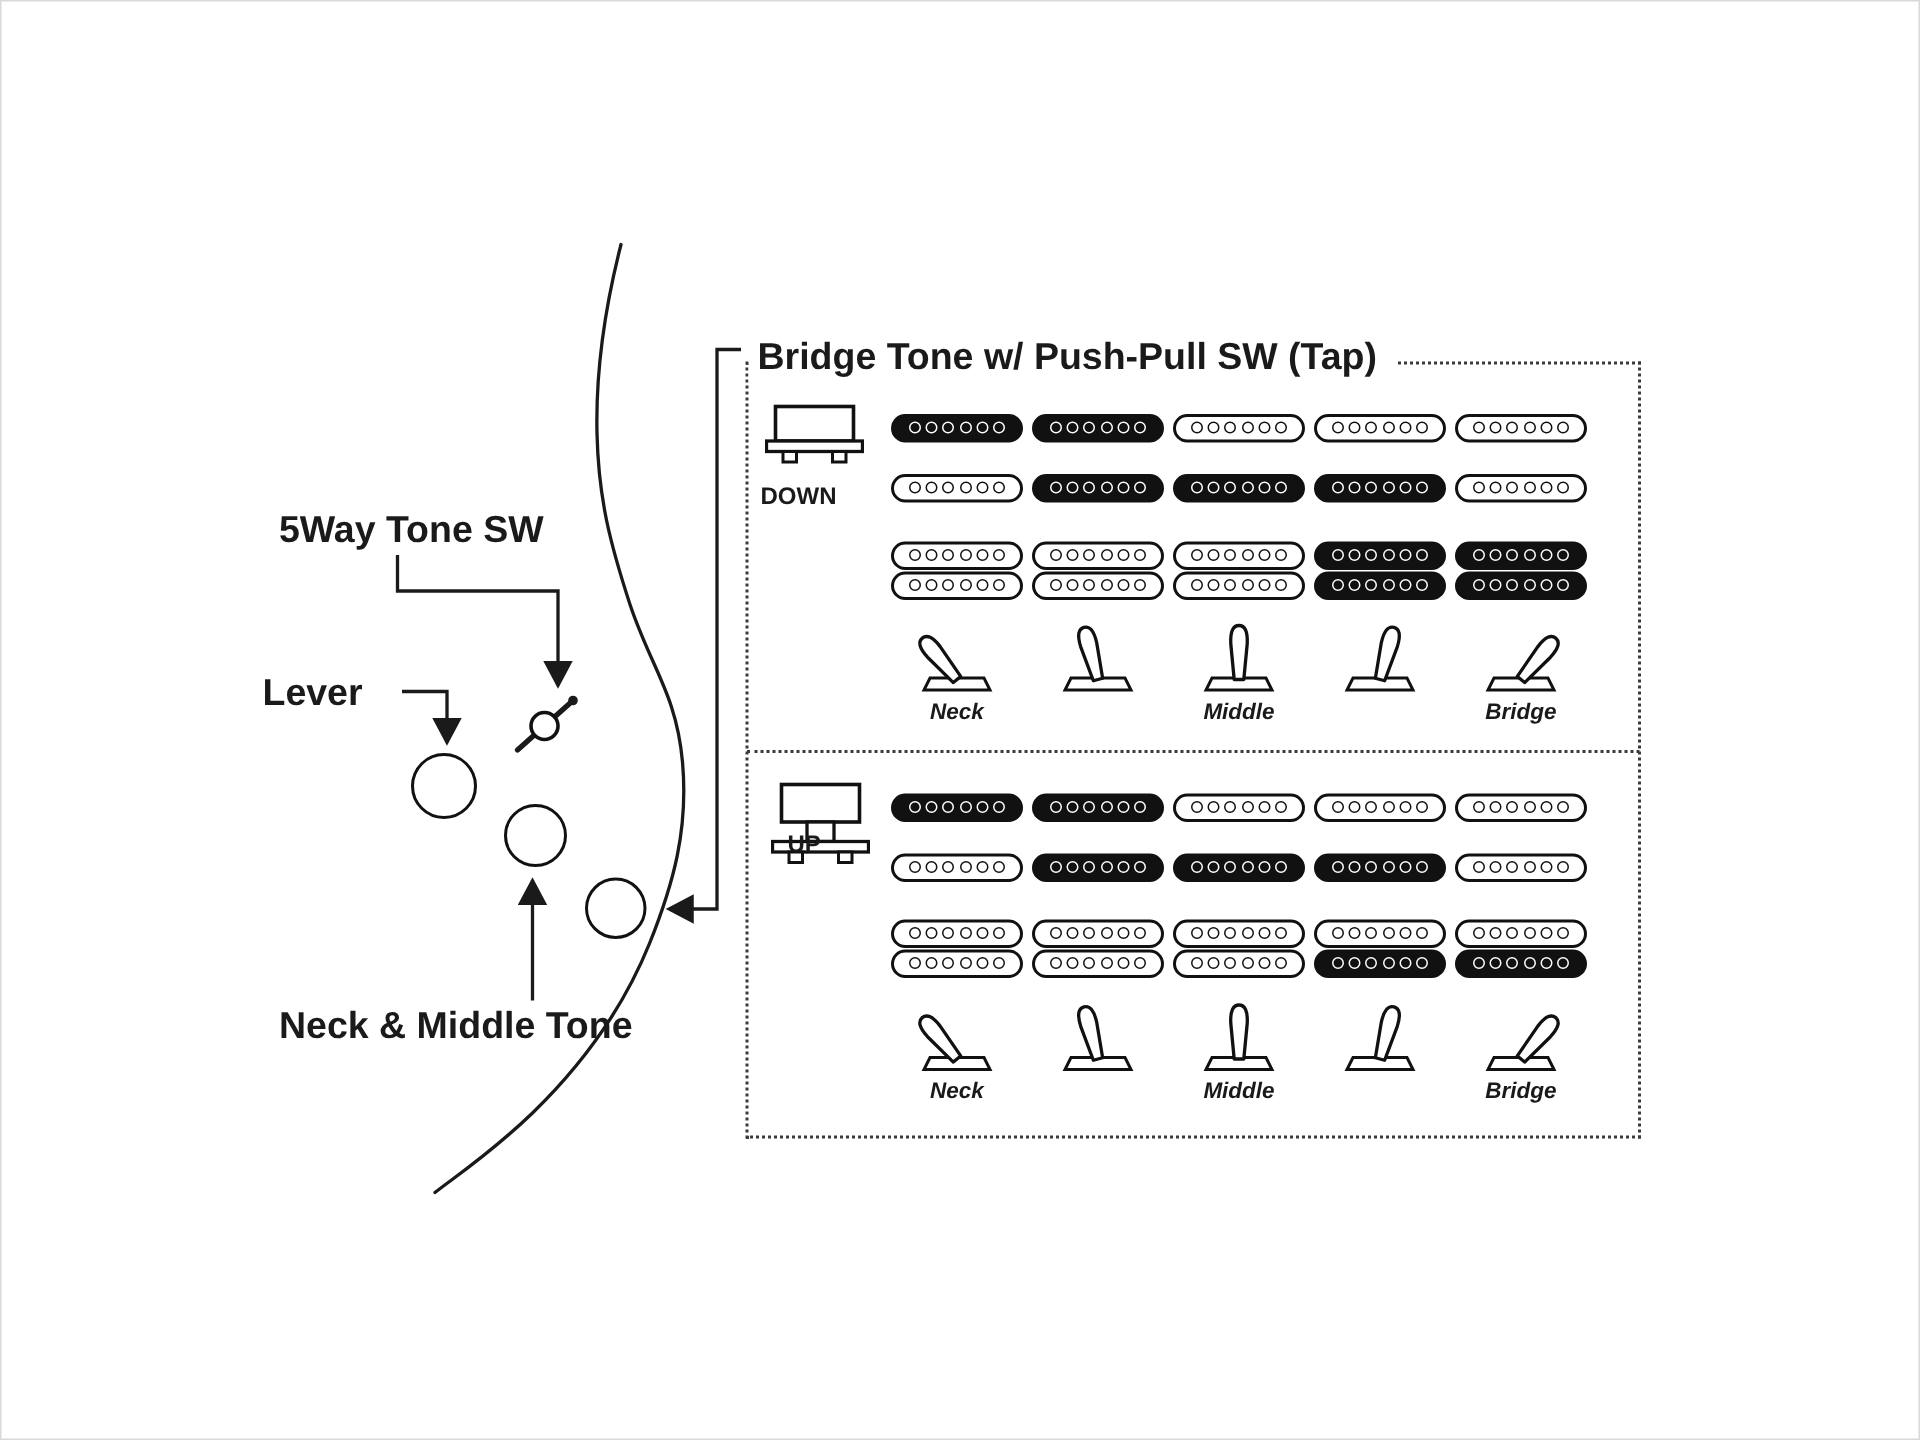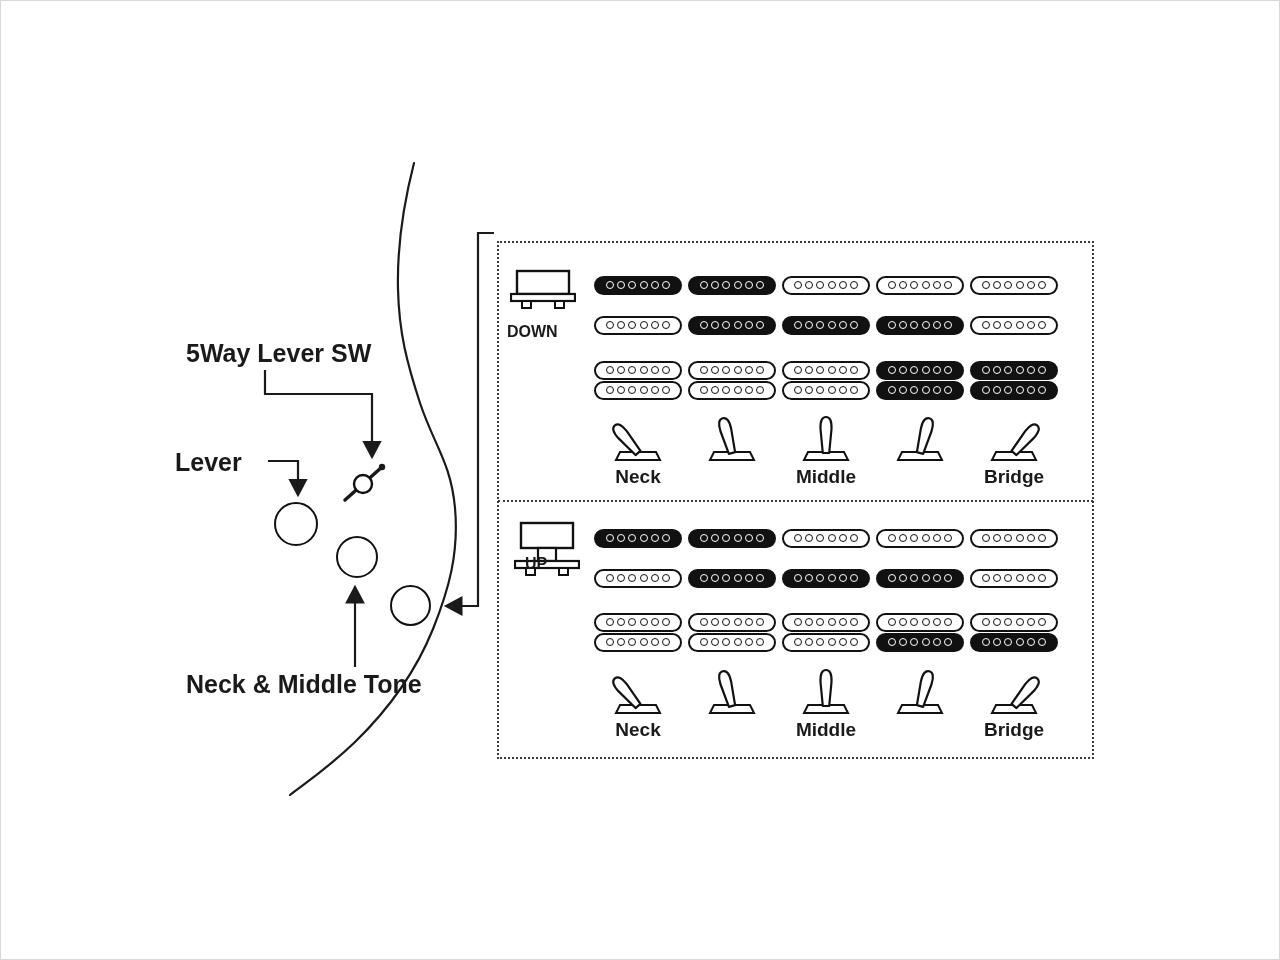--- a/index.html
+++ b/index.html
@@ -79,21 +79,22 @@
     box-sizing:content-box;
   }
   .pickup.filled{background:#111;border-color:#111;}
   .pickup.filled .pole{border-color:#fff;background:transparent;}
   .lever{position:absolute;width:76px;height:58px;}
   .pos-label{
     position:absolute;
     width:120px;
     text-align:center;
     font-weight:bold;
-    font-size:19px;
+    font-size:15px;
+    font-style:italic;
   }
 </style>
 </head>
 <body>
 
 <div class="stage">
 
   <svg class="overlay">
     <defs>
       <marker id="arrowhead" markerWidth="10" markerHeight="10" refX="7.5" refY="4.5" orient="auto">
@@ -111,29 +112,30 @@
 
     <polyline points="493,232 477,232 477,605 445,605" fill="none" stroke="#1a1a1a" stroke-width="2.2" marker-end="url(#arrowhead)"></polyline>
 
     <g>
       <line x1="344" y1="499" x2="381" y2="466" stroke="#1a1a1a" stroke-width="3.5" stroke-linecap="round"></line>
       <circle cx="362" cy="483" r="9" fill="#fff" stroke="#111" stroke-width="2.4"></circle>
       <circle cx="381" cy="466" r="3.2" fill="#1a1a1a"></circle>
     </g>
   </svg>
 
-  <div class="lbl" style="left:185px;top:338px;">5Way Lever SW</div>
+  <div class="lbl" style="left:185px;top:338px;">5Way Tone SW</div>
   <div class="lbl" style="left:174px;top:447px;">Lever</div>
   <div class="lbl" style="left:185px;top:669px;">Neck &amp; Middle Tone</div>
 
   <div class="knob" style="left:273px;top:501px;width:44px;height:44px;"></div>
   <div class="knob" style="left:335px;top:535px;width:42px;height:42px;"></div>
   <div class="knob" style="left:389px;top:584px;width:41px;height:41px;"></div>
 
   <div class="panel"></div>
+  <div class="panel-title">Bridge Tone w/ Push-Pull SW (Tap)</div>
   <div class="panel-divider"></div>
 
   <div class="pp-icon" style="left:509px;top:267px;">
     <svg width="66" height="44" viewBox="0 0 66 44">
       <rect x="7" y="3" width="52" height="23" fill="#fff" stroke="#111" stroke-width="2.4"></rect>
       <rect x="1" y="26" width="64" height="7" fill="#fff" stroke="#111" stroke-width="2.2"></rect>
       <rect x="12" y="33" width="9" height="7" fill="#fff" stroke="#111" stroke-width="2"></rect>
       <rect x="45" y="33" width="9" height="7" fill="#fff" stroke="#111" stroke-width="2"></rect>
     </svg>
   </div>

